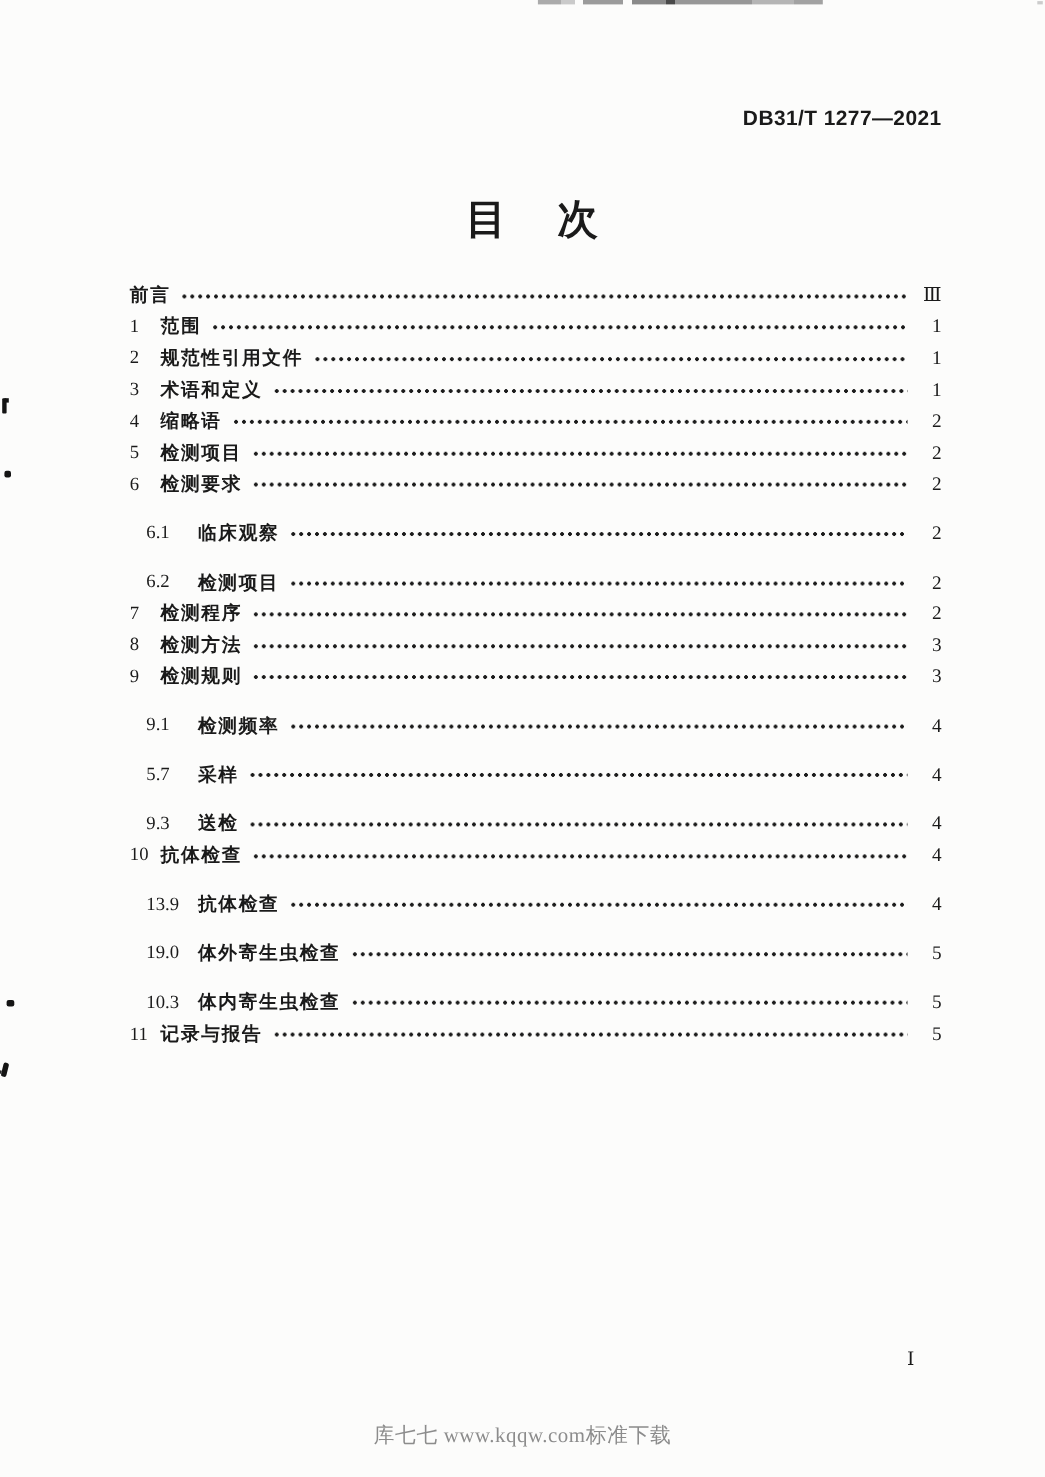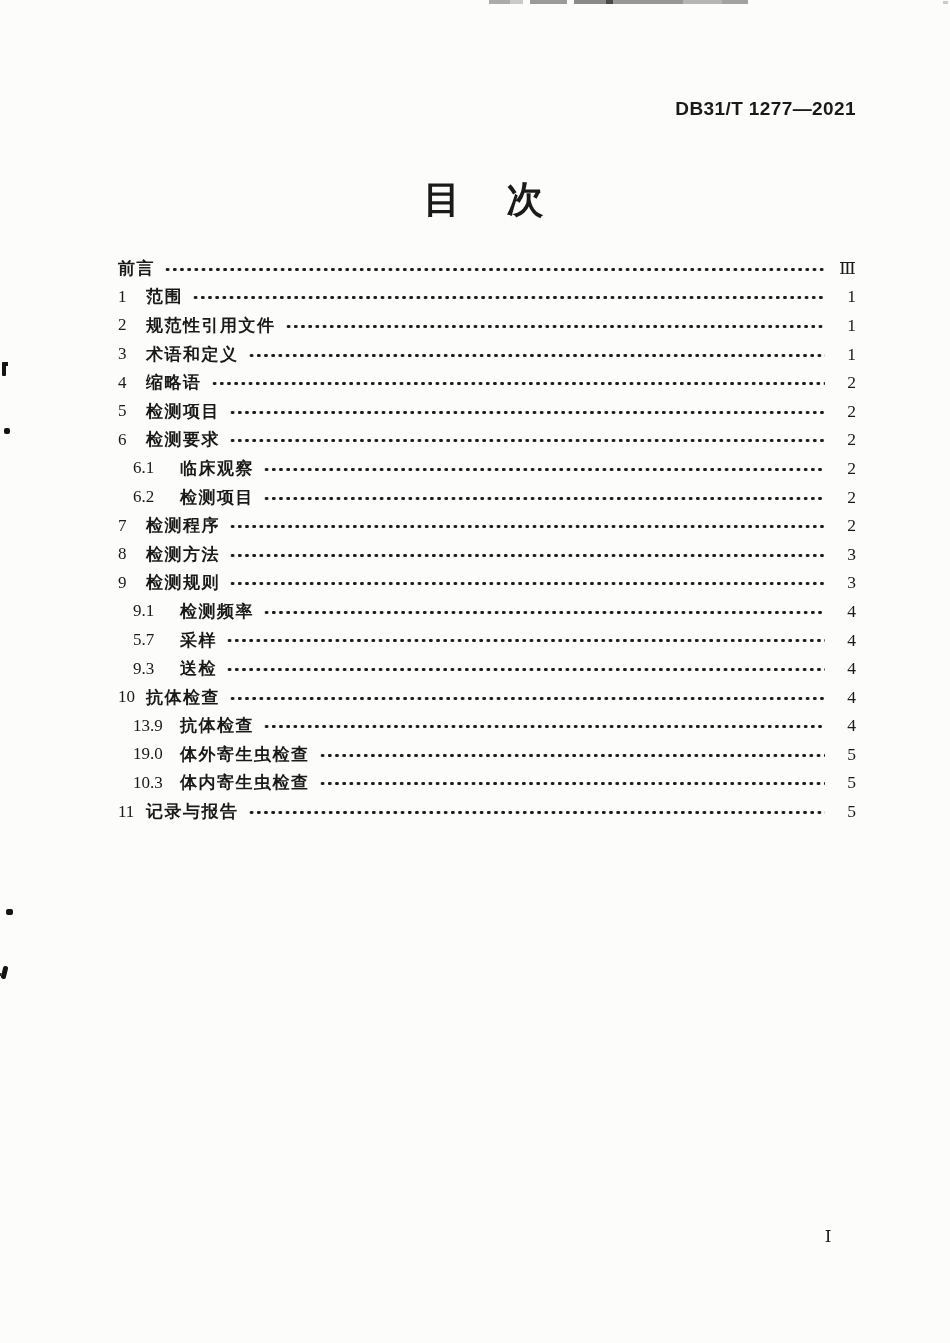--- a/index.html
+++ b/index.html
@@ -33,21 +33,21 @@
   .doc-title {
     position:absolute; top:175px; left:0; width:100%; margin:0;
     text-align:center; text-indent:18px;
     font-family:"Liberation Sans","DejaVu Sans",sans-serif;
     font-size:37px; font-weight:700; white-space:pre; letter-spacing:1px;
   }
   .toc { position:absolute; top:254px; left:118px; width:738px; }
   .toc-row { display:flex; align-items:center; height:28.6px; font-size:17px; }
   .toc-row .num { font-family:"Liberation Serif","DejaVu Serif",serif; margin-right:11px; font-size:17px; }
   .toc-row.lvl0 .num { min-width:17px; }
-  .toc-row.lvl1 { padding-left:15px; }
+  .toc-row.lvl1 { padding-left:15px;margin-top:16px; }
   .toc-row.lvl1 .num { min-width:36px; }
   .toc-row .label {
     font-family:"Liberation Sans","DejaVu Sans",sans-serif;
     font-weight:700; letter-spacing:1.5px; white-space:nowrap;
   }
   .toc-row .leader {
     flex:1 1 auto; align-self:stretch; margin:0 7px 0 9px;
     background-image:radial-gradient(circle, #1b1b1b 1.55px, rgba(0,0,0,0) 1.95px);
     background-size:7.2px 9px; background-repeat:repeat-x; background-position:left 55%;
   }
@@ -193,14 +193,15 @@
       <div class="toc-row lvl0">
       <span class="num">11</span>
       <span class="label">记录与报告</span>
       <span class="leader"></span>
       <span class="pg">5</span>
     </div>
     </div>
 
   <div class="folio">Ⅰ</div>
 
+  <div class="footer-mark">库七七 www.kqqw.com标准下载</div>
 
 </div>
 
 </body></html>

